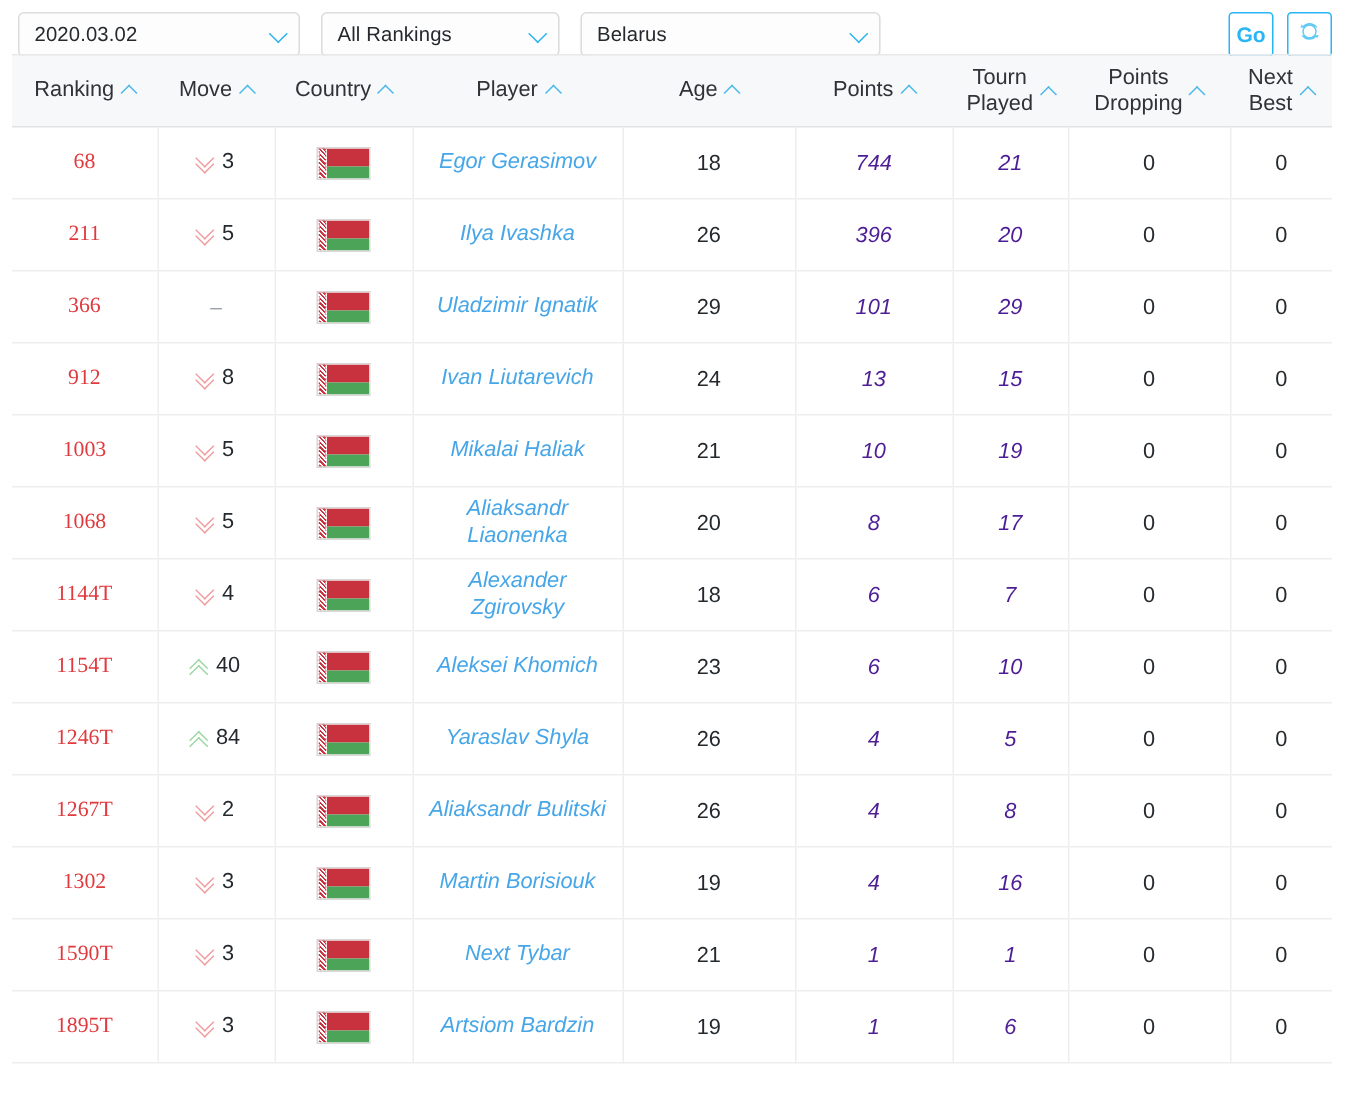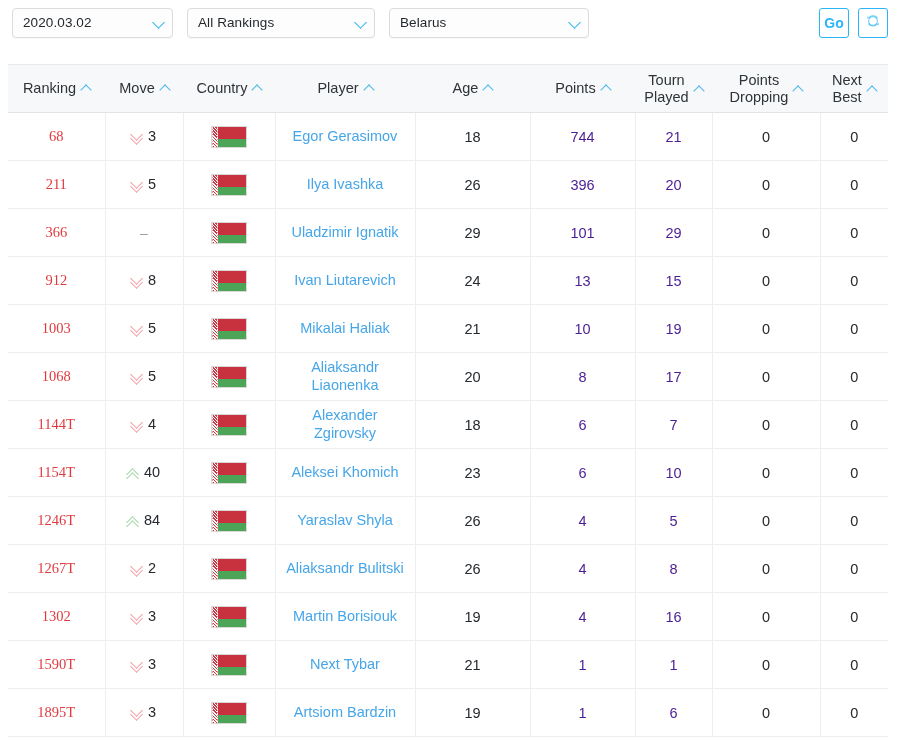--- a/index.html
+++ b/index.html
@@ -27,22 +27,22 @@
     display: flex; align-items: center;
     padding: 0 28px 0 10px;
     font-size: 13.5px;
     color: #24292e;
     margin-right: 14px;
     box-shadow: 0 1px 1px rgba(0,0,0,0.03);
     white-space: nowrap;
     cursor: pointer;
   }
   .select .label { line-height: 1; letter-spacing: .1px; }
-  .select-date  { width: 161px; }
-  .select-rank  { width: 188px; }
+  .select-date  { width: 188px; }
+  .select-rank  { width: 159px; }
   .select-country { width: 200px; text-align: center; }
   .caret-dn {
     position: absolute; right: 9px; top: 50%;
     width: 9px; height: 9px; margin-top: -5px;
     border-right: 1.6px solid #28b4f0;
     border-bottom: 1.6px solid #28b4f0;
     transform: rotate(45deg);
   }
   .spacer { flex: 1 1 auto; }
   .btn-go {
@@ -60,21 +60,21 @@
   .btn-reset {
     width: 30px; height: 30px;
     border: 1.4px solid #29b6f6;
     border-radius: 3px;
     background: #fff;
     display: flex; align-items: center; justify-content: center;
     cursor: pointer;
   }
 
   
-  .tbl-wrap { position: absolute; top: 64px; left: 8px; right: 12px; }
+  .tbl-wrap { position: absolute; top: 36px; left: 8px; right: 12px; }
   table.rank {
     width: 880px;
     border-collapse: collapse;
     table-layout: fixed;
   }
   table.rank thead th {
     background: #f7f8f9;
     border-top: 1px solid #e6e8ea;
     border-bottom: 1px solid #e1e3e5;
     height: 48px;
@@ -120,21 +120,21 @@
     position: absolute; left: 0; width: 9px; height: 9px; display:block;
     border-style: solid; border-width: 0;
   }
   .chev.down i { border-right: 1.6px solid #f09da0; border-bottom: 1.6px solid #f09da0; transform: rotate(45deg); }
   .chev.down i:nth-child(1) { top: -1px; }
   .chev.down i:nth-child(2) { top: 3px; }
   .chev.up i { border-left: 1.6px solid #9cd6a4; border-top: 1.6px solid #9cd6a4; transform: rotate(45deg); }
   .chev.up i:nth-child(1) { top: 3px; }
   .chev.up i:nth-child(2) { top: 7px; }
 
-  a.lnk { color: #46a6e8; text-decoration: none; cursor: pointer; }
+  a.lnk { color: #46a6e8; text-decoration: none; cursor: pointer; font-style: italic; }
   td.c-player { text-align: left; padding-left: 14px; }
   td.c-player a.lnk { display: inline-block; line-height: 1.22; }
   td.c-points a.lnk, td.c-tourn a.lnk { color: #4c1d95; }
 
   
   .flag {
     display: inline-block;
     width: 36px; height: 22px;
     border: 1px solid #d8d8d8;
     position: relative;

